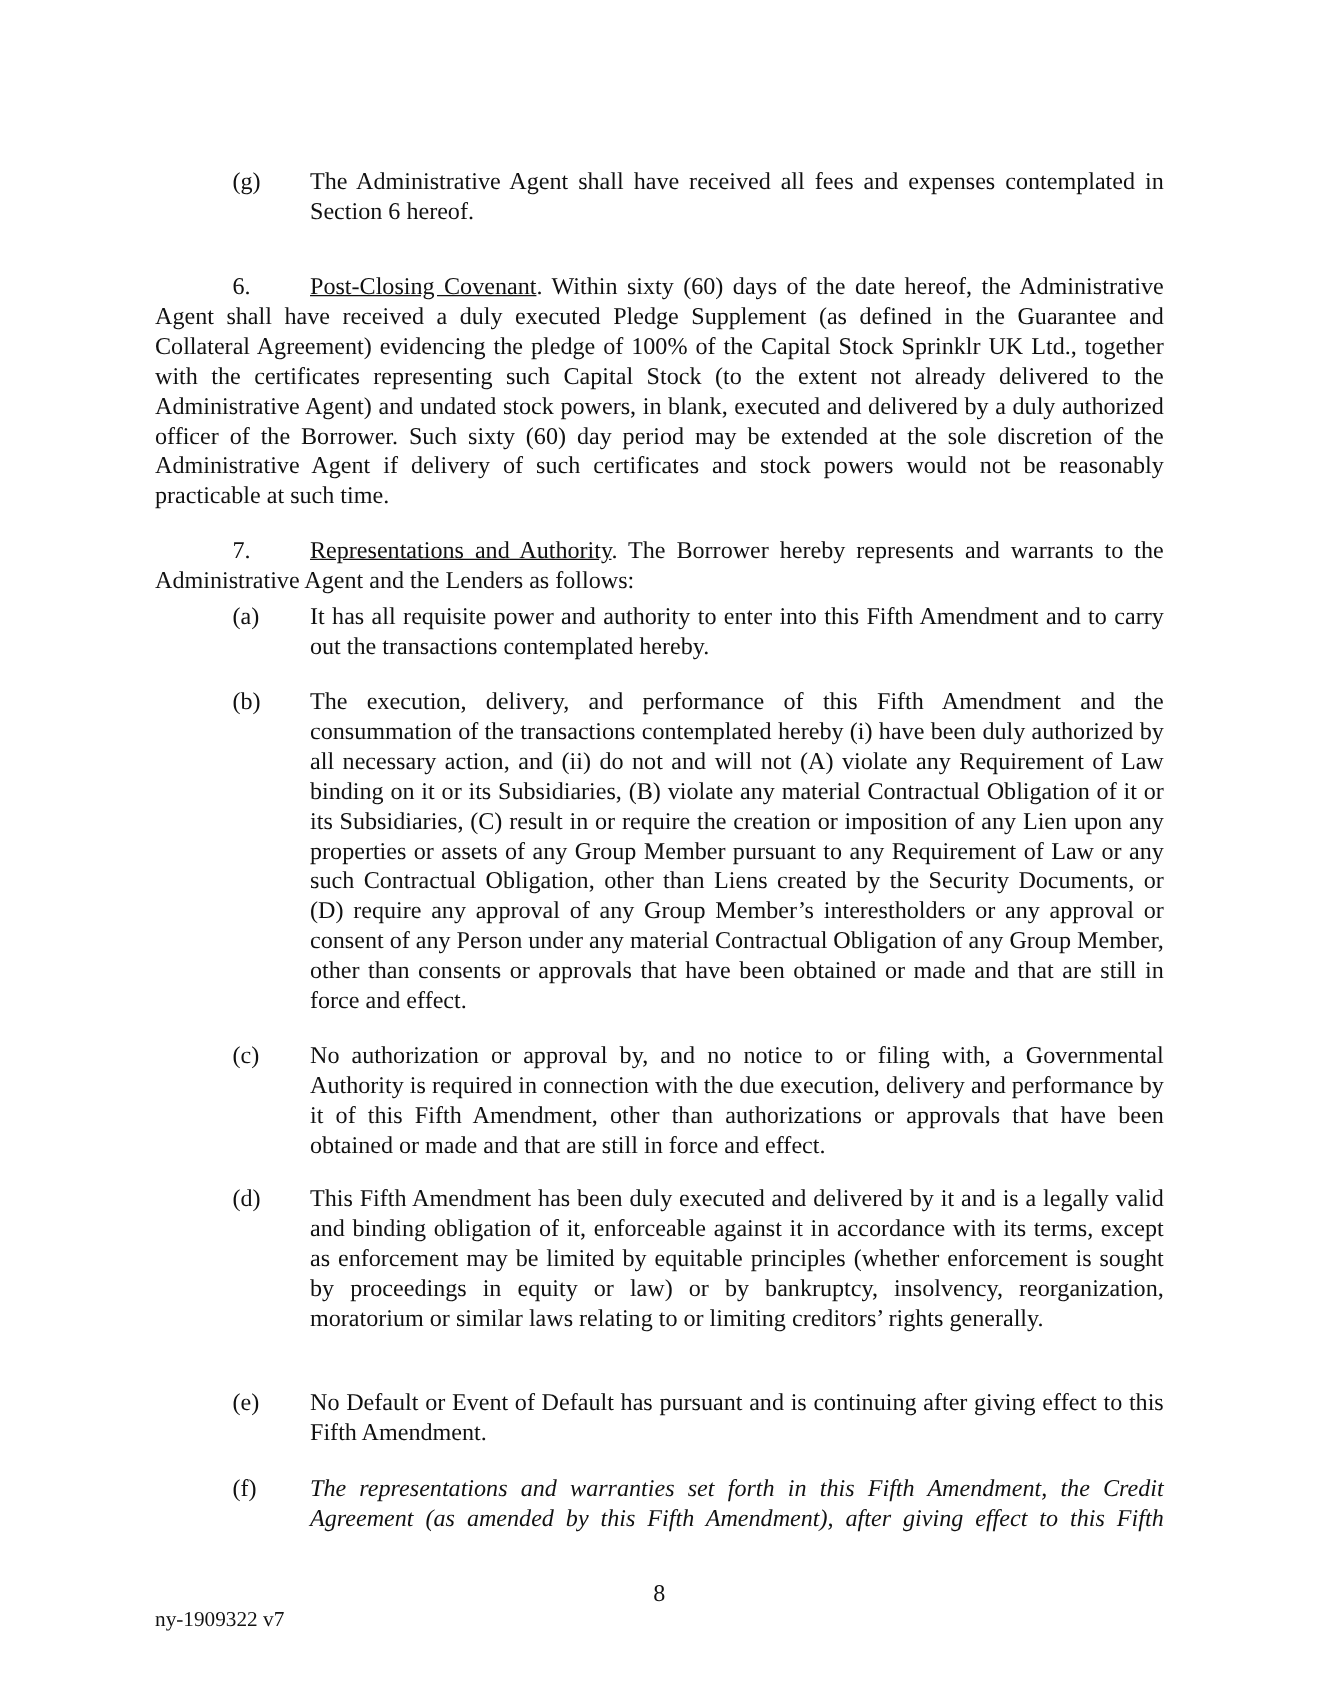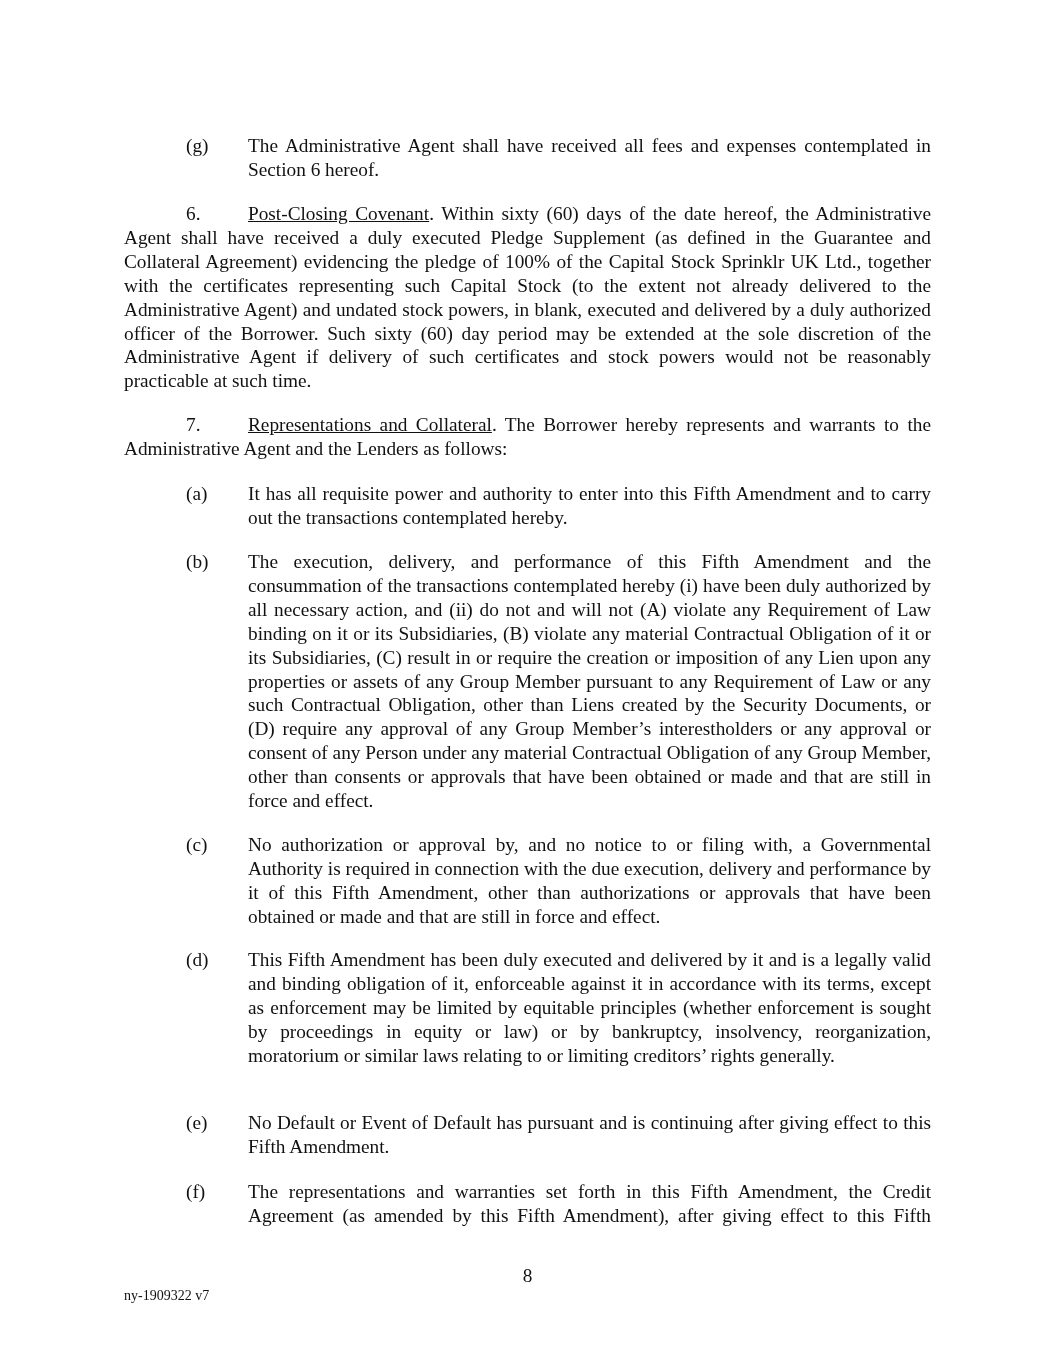--- a/index.html
+++ b/index.html
@@ -6,44 +6,44 @@
   body {
     width: 1055px; height: 1365px; position: relative; overflow: hidden;
     font-family: "Liberation Serif", "DejaVu Serif", serif;
     color: #111111; font-size: 19.3px; line-height: 23.9px;
   }
   .page { position: absolute; left: 0; top: 0; width: 1055px; height: 1365px; }
   .block { position: absolute; left: 124px; width: 807px; text-align: justify; }
   .item { position: absolute; left: 186px; width: 745px; }
   .item .lbl { position: absolute; left: 0; top: 0; }
   .item .txt { position: absolute; left: 62px; width: 683px; text-align: justify; }
-  .para { text-indent: 62px; }
+  .para { text-indent: 62px; margin-top: 16px; }
   .head { text-decoration: underline; }
   .footer-page { position: absolute; top: 1264px; left: 0; width: 1055px; text-align: center; }
-  .footer-doc { position: absolute; top: 1284px; left: 124px; font-size: 14px; }
+  .footer-doc { position: absolute; top: 1284px; left: 124px; font-size: 17px; }
 </style>
 </head>
 <body>
 
 <div class="page">
 
   <div class="item" style="top:134px;">
     <span class="lbl">(g)</span>
     <div class="txt">The Administrative Agent shall have received all fees and expenses contemplated in Section 6 hereof.</div>
   </div>
 
   <div class="block" style="top:202px;">
     <div class="para" style="text-indent:62px;">
       <span style="display:inline-block;width:62px;text-indent:0;">6.</span><span class="head">Post-Closing Covenant</span><span>.  Within sixty (60) days of the date hereof, the Administrative Agent shall have received a duly executed Pledge Supplement (as defined in the Guarantee and Collateral Agreement) evidencing the pledge of 100% of the Capital Stock Sprinklr UK Ltd., together with the certificates representing such Capital Stock (to the extent not already delivered to the Administrative Agent) and undated stock powers, in blank, executed and delivered by a duly authorized officer of the Borrower.  Such sixty (60) day period may be extended at the sole discretion of the Administrative Agent if delivery of such certificates and stock powers would not be reasonably practicable at such time.</span>
     </div>
   </div>
 
   <div class="block" style="top:413px;">
     <div class="para" style="text-indent:62px;">
-      <span style="display:inline-block;width:62px;text-indent:0;">7.</span><span class="head">Representations and Collateral</span><span>. The Borrower hereby represents and warrants to the Administrative Agent and the Lenders as follows:</span>
+      <span style="display:inline-block;width:62px;text-indent:0;">7.</span><span class="head">Representations and Authority</span><span>. The Borrower hereby represents and warrants to the Administrative Agent and the Lenders as follows:</span>
     </div>
   </div>
 
   <div class="item" style="top:482px;">
     <span class="lbl">(a)</span>
     <div class="txt">It has all requisite power and authority to enter into this Fifth Amendment and to carry out the transactions contemplated hereby.</div>
   </div>
 
   <div class="item" style="top:550px;">
     <span class="lbl">(b)</span>
@@ -60,19 +60,19 @@
     <div class="txt">This Fifth Amendment has been duly executed and delivered by it and is a legally valid and binding obligation of it, enforceable against it in accordance with its terms, except as enforcement may be limited by equitable principles (whether enforcement is sought by proceedings in equity or law) or by bankruptcy, insolvency, reorganization, moratorium or similar laws relating to or limiting creditors’ rights generally.</div>
   </div>
 
   <div class="item" style="top:1111px;">
     <span class="lbl">(e)</span>
     <div class="txt">No Default or Event of Default has pursuant and is continuing after giving effect to this Fifth Amendment.</div>
   </div>
 
   <div class="item" style="top:1180px;">
     <span class="lbl">(f)</span>
-    <div class="txt" style="text-align-last: justify;">The representations and warranties set forth in this Fifth Amendment, the Credit Agreement (as amended by this Fifth Amendment), after giving effect to this Fifth</div>
+    <div class="txt" style="text-align-last: justify; font-style: italic;">The representations and warranties set forth in this Fifth Amendment, the Credit Agreement (as amended by this Fifth Amendment), after giving effect to this Fifth</div>
   </div>
 
   <div class="footer-page">8</div>
   <div class="footer-doc">ny-1909322 v7</div>
 
 </div>
 
 </body></html>

